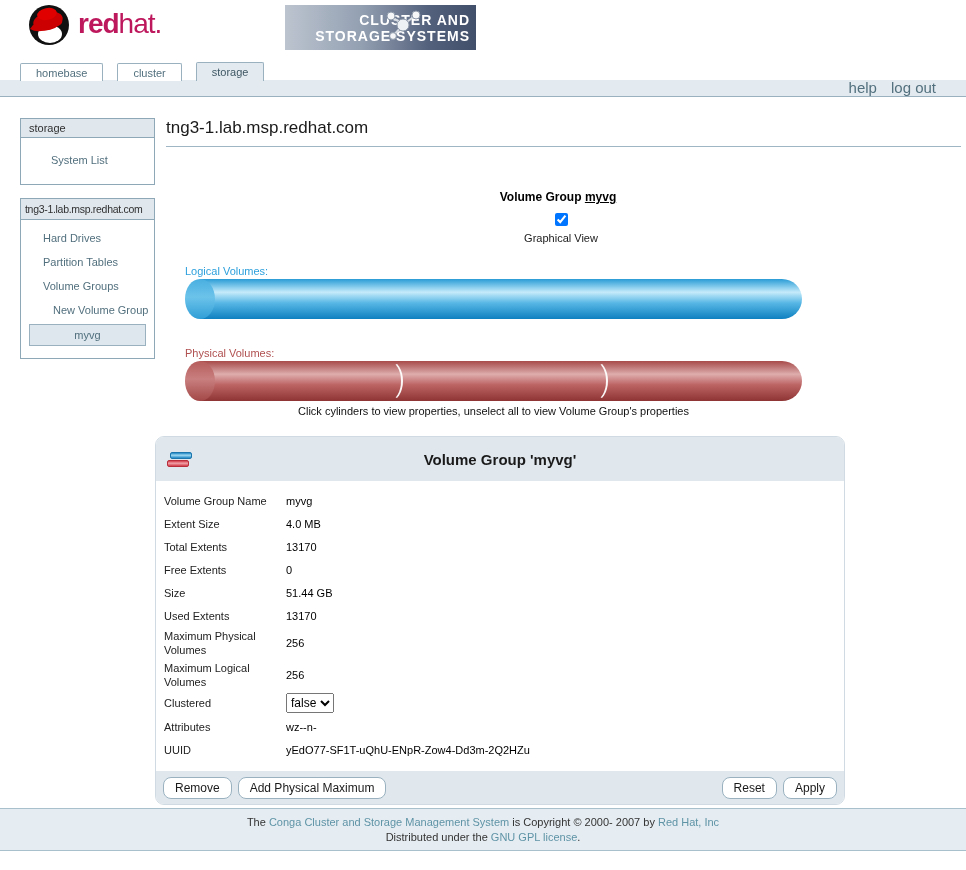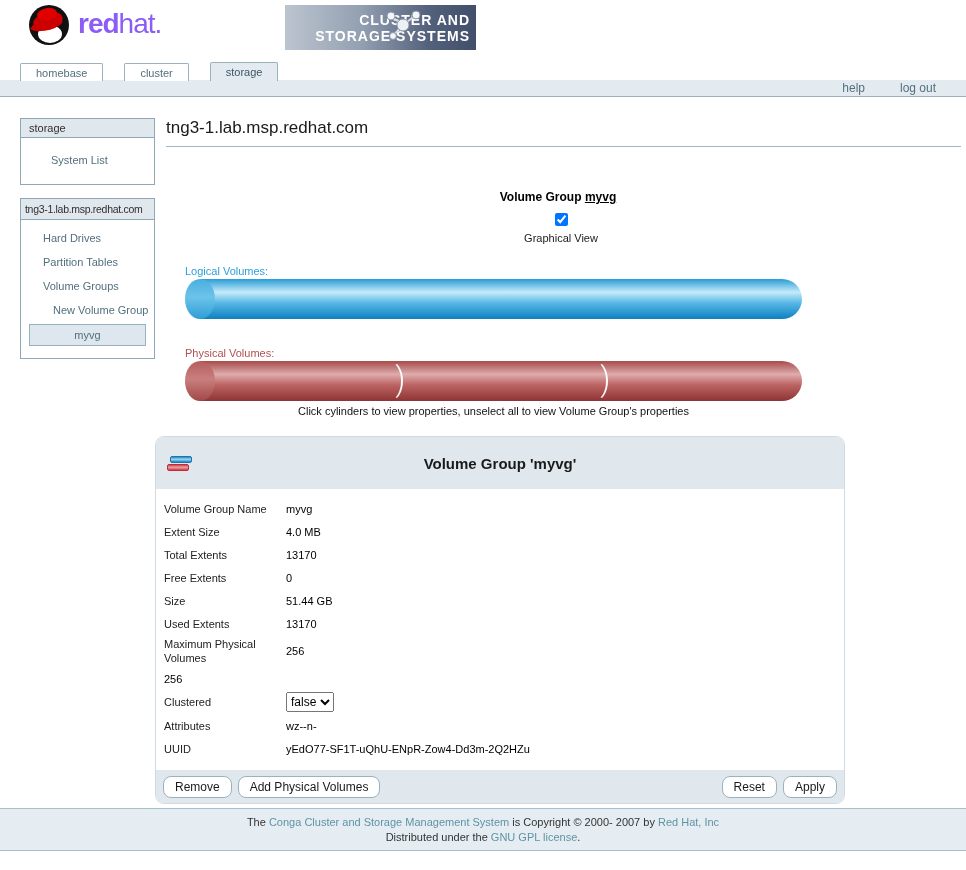--- a/index.html
+++ b/index.html
@@ -5,36 +5,36 @@
   * { box-sizing: border-box; }
   html,body { margin:0; padding:0; }
   body {
     width:966px; height:870px; position:relative; overflow:hidden;
     background:#ffffff; font-family:"Liberation Sans", sans-serif; color:#000;
   }
 
   
   #header { position:absolute; top:0; left:0; width:966px; height:62px; background:#fff; }
   .logo { position:absolute; left:26px; top:1px; display:flex; align-items:center; }
-  .logo-text { font-size:28px; letter-spacing:-1px; color:#8b5cf6; margin-left:6px; }
+  .logo-text { font-size:28px; letter-spacing:-1px; color:#be185d; margin-left:6px; }
   .logo-text b { font-weight:bold; }
   .banner {
     position:absolute; left:285px; top:5px; width:191px; height:45px;
     background:linear-gradient(90deg,#bcc4cf 0%,#93a0b2 40%,#54617c 75%,#414f6b 100%);
     display:flex; flex-direction:column; justify-content:center; align-items:flex-end;
     padding-right:6px; overflow:hidden;
   }
   .banner-line { color:#fff; font-weight:bold; font-size:14px; letter-spacing:1px; line-height:16px; white-space:nowrap; }
   .banner svg.molecule { position:absolute; left:98px; top:3px; }
 
   
   #band { position:absolute; top:80px; left:0; width:966px; height:17px; background:#e4ebf0; border-bottom:1px solid #9ab2c0; }
-  #session { position:absolute; top:80px; right:30px; height:16px; display:flex; gap:35px; align-items:center; font-size:12px; color:#52707e; }
+  #session { position:absolute; top:80px; right:30px; height:16px; display:flex; gap:14px; align-items:flex-end; font-size:15px; color:#52707e; }
   #session span { cursor:pointer; }
-  #tab-bar { position:absolute; top:62px; left:20px; display:flex; gap:21px; z-index:3; align-items:flex-end; }
+  #tab-bar { position:absolute; top:62px; left:20px; display:flex; gap:14px; z-index:3; align-items:flex-end; }
   .tab {
     height:18px; padding:0 15px; display:flex; align-items:center;
     background:#fff; border:1px solid #9ab2c0; border-bottom:none;
     font-size:11px; color:#52707e; border-radius:2px 2px 0 0; cursor:pointer;
   }
   .tab.active { background:#e4ebf0; height:19px; color:#3d5663; }
 
   
   #sidebar { position:absolute; left:20px; top:118px; width:135px; }
   .side-box { border:1px solid #8fa8b8; background:#fff; margin-bottom:13px; }
@@ -68,21 +68,21 @@
   .cyl-cap { position:absolute; left:0; top:0; width:30px; height:40px; border-radius:50%; }
   .cyl-cap.blue { background:linear-gradient(180deg,#49afe0,#6cc3ea 45%,#2f9ed6); }
   .cyl-cap.red  { background:linear-gradient(180deg,#b65c5c,#c97f7f 45%,#a34747); }
   .arc { position:absolute; top:0; width:26px; height:40px; border:1px solid transparent;
          border-right:2px solid rgba(255,255,255,0.95); border-radius:50%; pointer-events:none; }
   .seg { position:absolute; top:0; bottom:0; }
   .caption { width:647px; margin-left:15px; text-align:center; font-size:11px; color:#111; margin-top:4px; }
 
   
   #panel { margin-top:19px; width:690px; border:1px solid #cfdae2; border-radius:9px; overflow:hidden; background:#fff; }
-  .panel-header { background:#e0e8ee; height:52px; display:flex; align-items:center; }
+  .panel-header { background:#e0e8ee; height:44px; display:flex; align-items:center; }
   .panel-icon { width:34px; margin-left:11px; }
   .mini-cyl { width:22px; height:7px; border-radius:2px; margin:1px 0; }
   .mini-cyl.blue { background:linear-gradient(180deg,#1d86c4,#9ed8f2 45%,#1d86c4); border:1px solid #1a76ad; margin-left:3px; }
   .mini-cyl.red  { background:linear-gradient(180deg,#d23c48,#f0a0a8 45%,#d23c48); border:1px solid #b82e3a; }
   .panel-title { flex:1; text-align:center; font-size:15px; font-weight:bold; color:#1a1a1a; }
   .panel-spacer { width:45px; }
   .panel-body { padding:8px 0 10px 0; background:#fff; }
   .prow { display:grid; grid-template-columns:122px 1fr; padding:0 0 0 8px; min-height:23px; align-items:center; font-size:11px; }
   .plabel { color:#222; line-height:14px; padding:2px 4px 2px 0; }
   .pvalue { color:#000; padding:2px 0; }
@@ -227,39 +227,40 @@
         </div>
         <div class="prow">
           <div class="plabel">Used Extents</div>
           <div class="pvalue">13170</div>
         </div>
         <div class="prow">
           <div class="plabel">Maximum Physical Volumes</div>
           <div class="pvalue">256</div>
         </div>
         <div class="prow">
+          <div class="plabel">Maximum Logical Volumes</div>
           <div class="pvalue">256</div>
         </div>
         <div class="prow">
           <div class="plabel">Clustered</div>
           <div class="pvalue"><select><option>false</option></select></div>
         </div>
         <div class="prow">
           <div class="plabel">Attributes</div>
           <div class="pvalue">wz--n-</div>
         </div>
         <div class="prow">
           <div class="plabel">UUID</div>
           <div class="pvalue">yEdO77-SF1T-uQhU-ENpR-Zow4-Dd3m-2Q2HZu</div>
         </div>
       </div>
     <div class="panel-footer">
       <span id="btns-left" style="display:flex;gap:6px;">
           <button class="pbtn">Remove</button>
-          <button class="pbtn">Add Physical Volumes</button>
+          <button class="pbtn">Add Physical Maximum</button>
         </span>
       <span class="btn-right" id="btns-right">
           <button class="pbtn">Reset</button>
           <button class="pbtn">Apply</button>
         </span>
     </div>
   </div>
 </div>
 
 <div id="footer">

